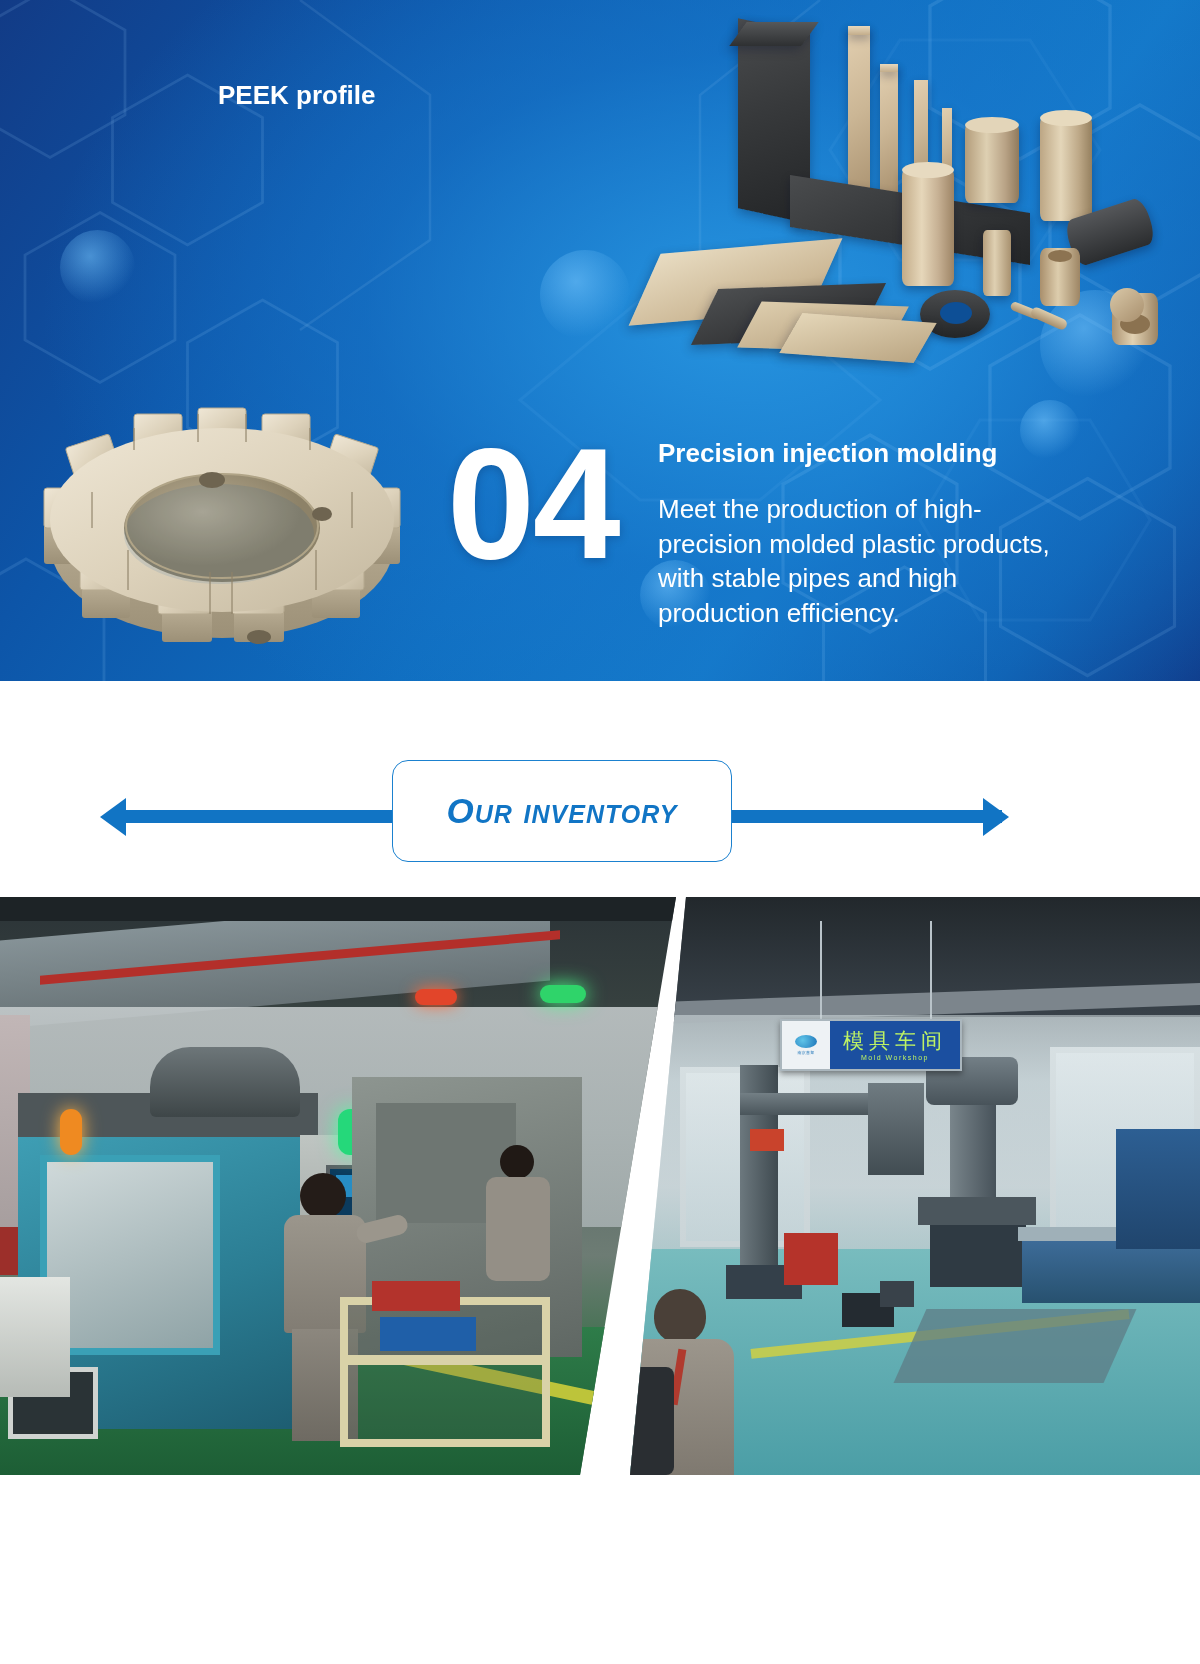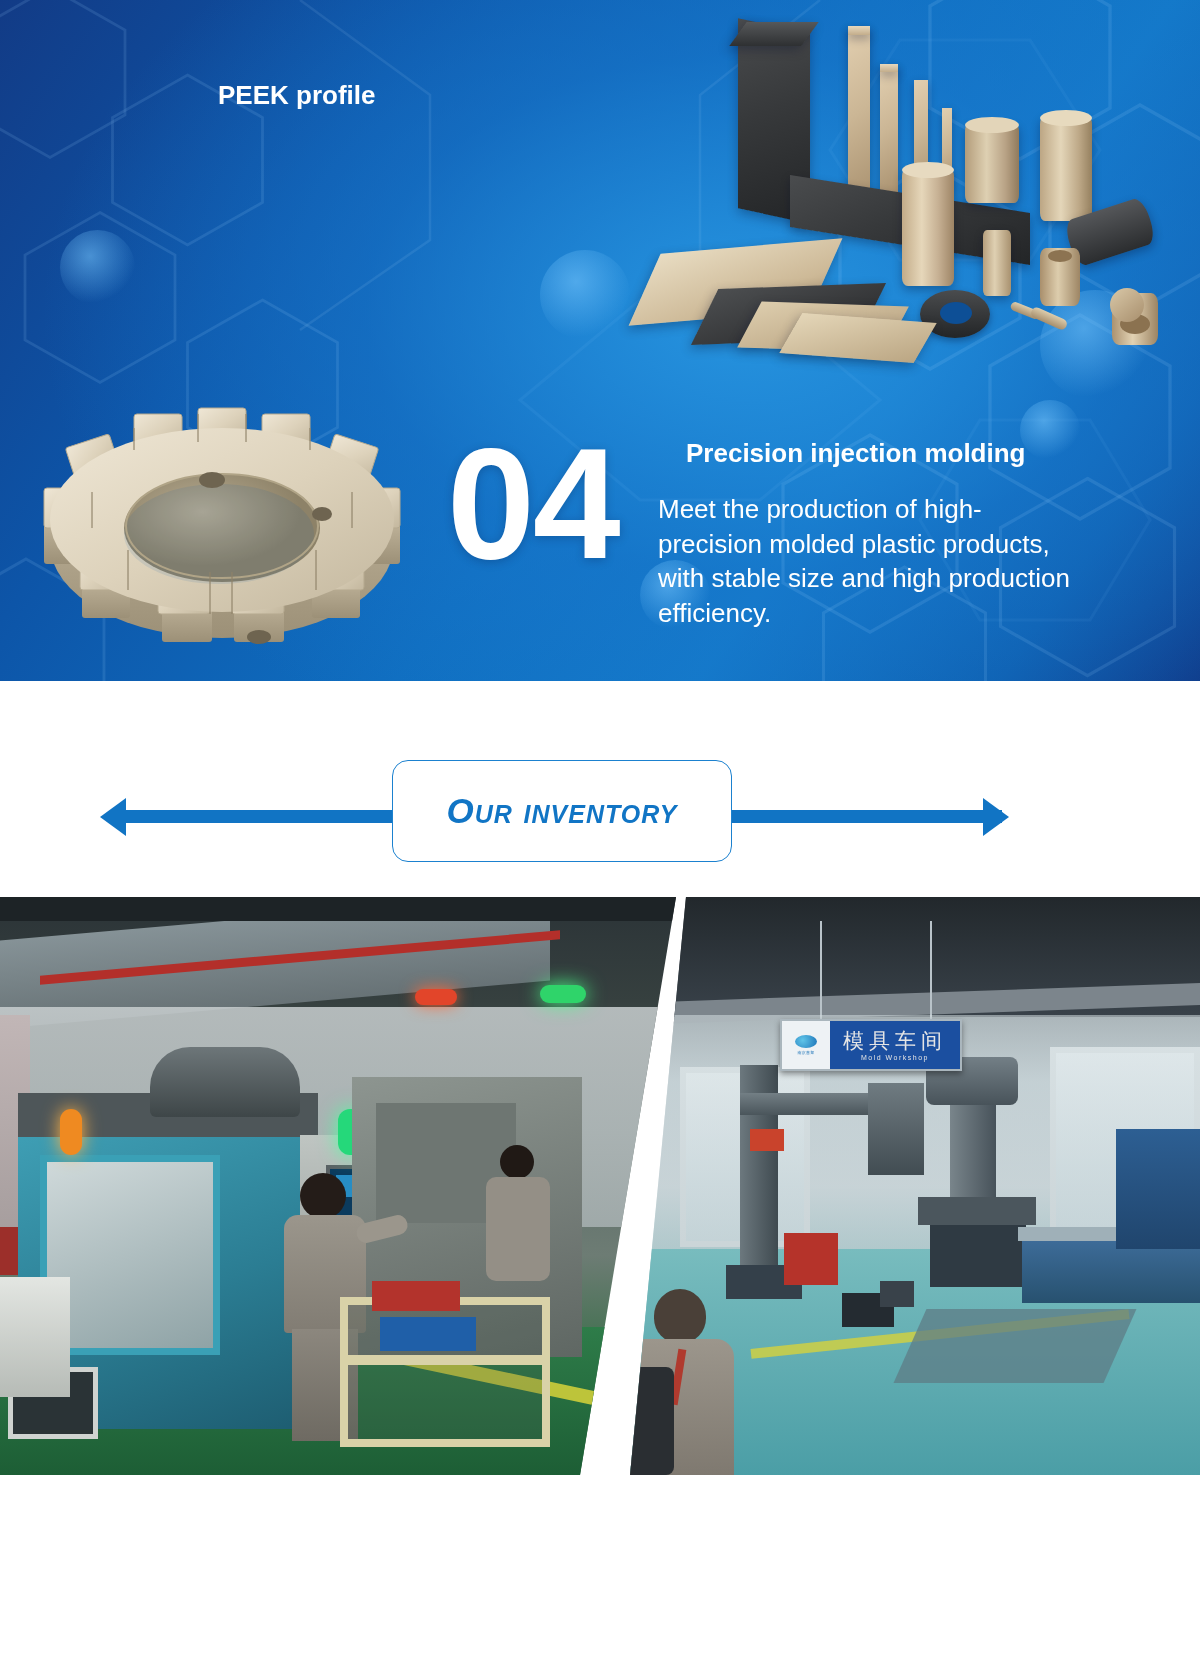--- a/index.html
+++ b/index.html
@@ -20,21 +20,21 @@
   .num { position:absolute; color:#fff; font-weight:bold; line-height:.9;
          letter-spacing:-2px; text-shadow:0 2px 10px rgba(0,20,60,.25); }
   .n03 { left:30px; top:74px; font-size:158px; }
   .n04 { left:447px; top:432px; font-size:158px; }
 
   .blk-title { position:absolute; color:#fff; font-size:26px; font-weight:bold; }
   .blk-body  { position:absolute; color:#fff; font-size:26px; line-height:1.33; }
 
   .t03 { left:218px; top:80px; }
   .b03 { left:218px; top:138px; width:430px; }
-  .t04 { left:658px; top:438px;margin-left:28px; }
+  .t04 { left:658px; top:438px; }
   .b04 { left:658px; top:492px; width:420px; }
 
   
   .cluster { position:absolute; left:620px; top:18px; width:560px; height:340px; }
   .cluster div { position:absolute; }
 
   .shape { box-shadow:0 4px 10px rgba(0,10,40,.30); }
   .blk  { background:linear-gradient(150deg,#4a4c4e 0%, #37393b 45%, #232527 100%); }
   .blk2 { background:linear-gradient(180deg,#56585a 0%, #2e3032 100%); }
   .tan  { background:linear-gradient(145deg,#e2cfb0 0%, #cbb695 48%, #a8906e 100%); }
@@ -76,21 +76,21 @@
   .rp { position:absolute; }
 
   .sign { position:absolute; left:150px; top:122px; width:182px; height:52px;
      background:linear-gradient(180deg,#e6ebee 0%, #ccd6dc 100%); border:2px solid #aab6bd;
      display:flex; align-items:center; box-shadow:0 3px 6px rgba(0,0,0,.4); }
   .sign-logo { width:48px; height:100%; display:flex; flex-direction:column; align-items:center;
      justify-content:center; background:#eef2f5; }
   .sign-logo-mark { width:22px; height:13px; border-radius:50%;
      background:radial-gradient(circle at 35% 40%, #5fc4e8, #1b73b8); }
   .sign-logo-txt { font-size:4px; color:#1b73b8; margin-top:2px; letter-spacing:.3px; }
-  .sign-main { flex:1; height:100%; background:#1b4fa0; color:#e5e5e5;
+  .sign-main { flex:1; height:100%; background:#1b4fa0; color:#bef264;
      display:flex; flex-direction:column; align-items:center; justify-content:center; }
   .sign-cn { font-size:21px; letter-spacing:5px; line-height:1; }
   .sign-en { font-size:7px; letter-spacing:1.5px; margin-top:3px; }
 
   
   .caption { position:absolute; left:118px; top:1500px; width:980px;
      font-size:27px; color:#222; line-height:1.44; }
 </style>
 </head>
 <body>
@@ -249,21 +249,21 @@
           <path d="M294 158 L294 198"></path>
         <path d="M188 180 L188 222"></path>
           <path d="M210 180 L210 222"></path>
       </g>
     </svg>
 
     <div class="blk-title t03">PEEK profile</div>
 
     <div class="num n04">04</div>
     <div class="blk-title t04">Precision injection molding</div>
-    <div class="blk-body b04">Meet the production of high-precision molded plastic products, with stable size and high production efficiency.</div>
+    <div class="blk-body b04">Meet the production of high-precision molded plastic products, with stable pipes and high production efficiency.</div>
   </section>
 
   <div class="strength-band">
     <div class="ahead ahead-l"></div>
     <div class="arrow-line arrow-l"></div>
     <div class="arrow-line arrow-r"></div>
     <div class="ahead ahead-r"></div>
   </div>
   <div class="strength-box">
     <span class="strength-text">Our inventory</span>

